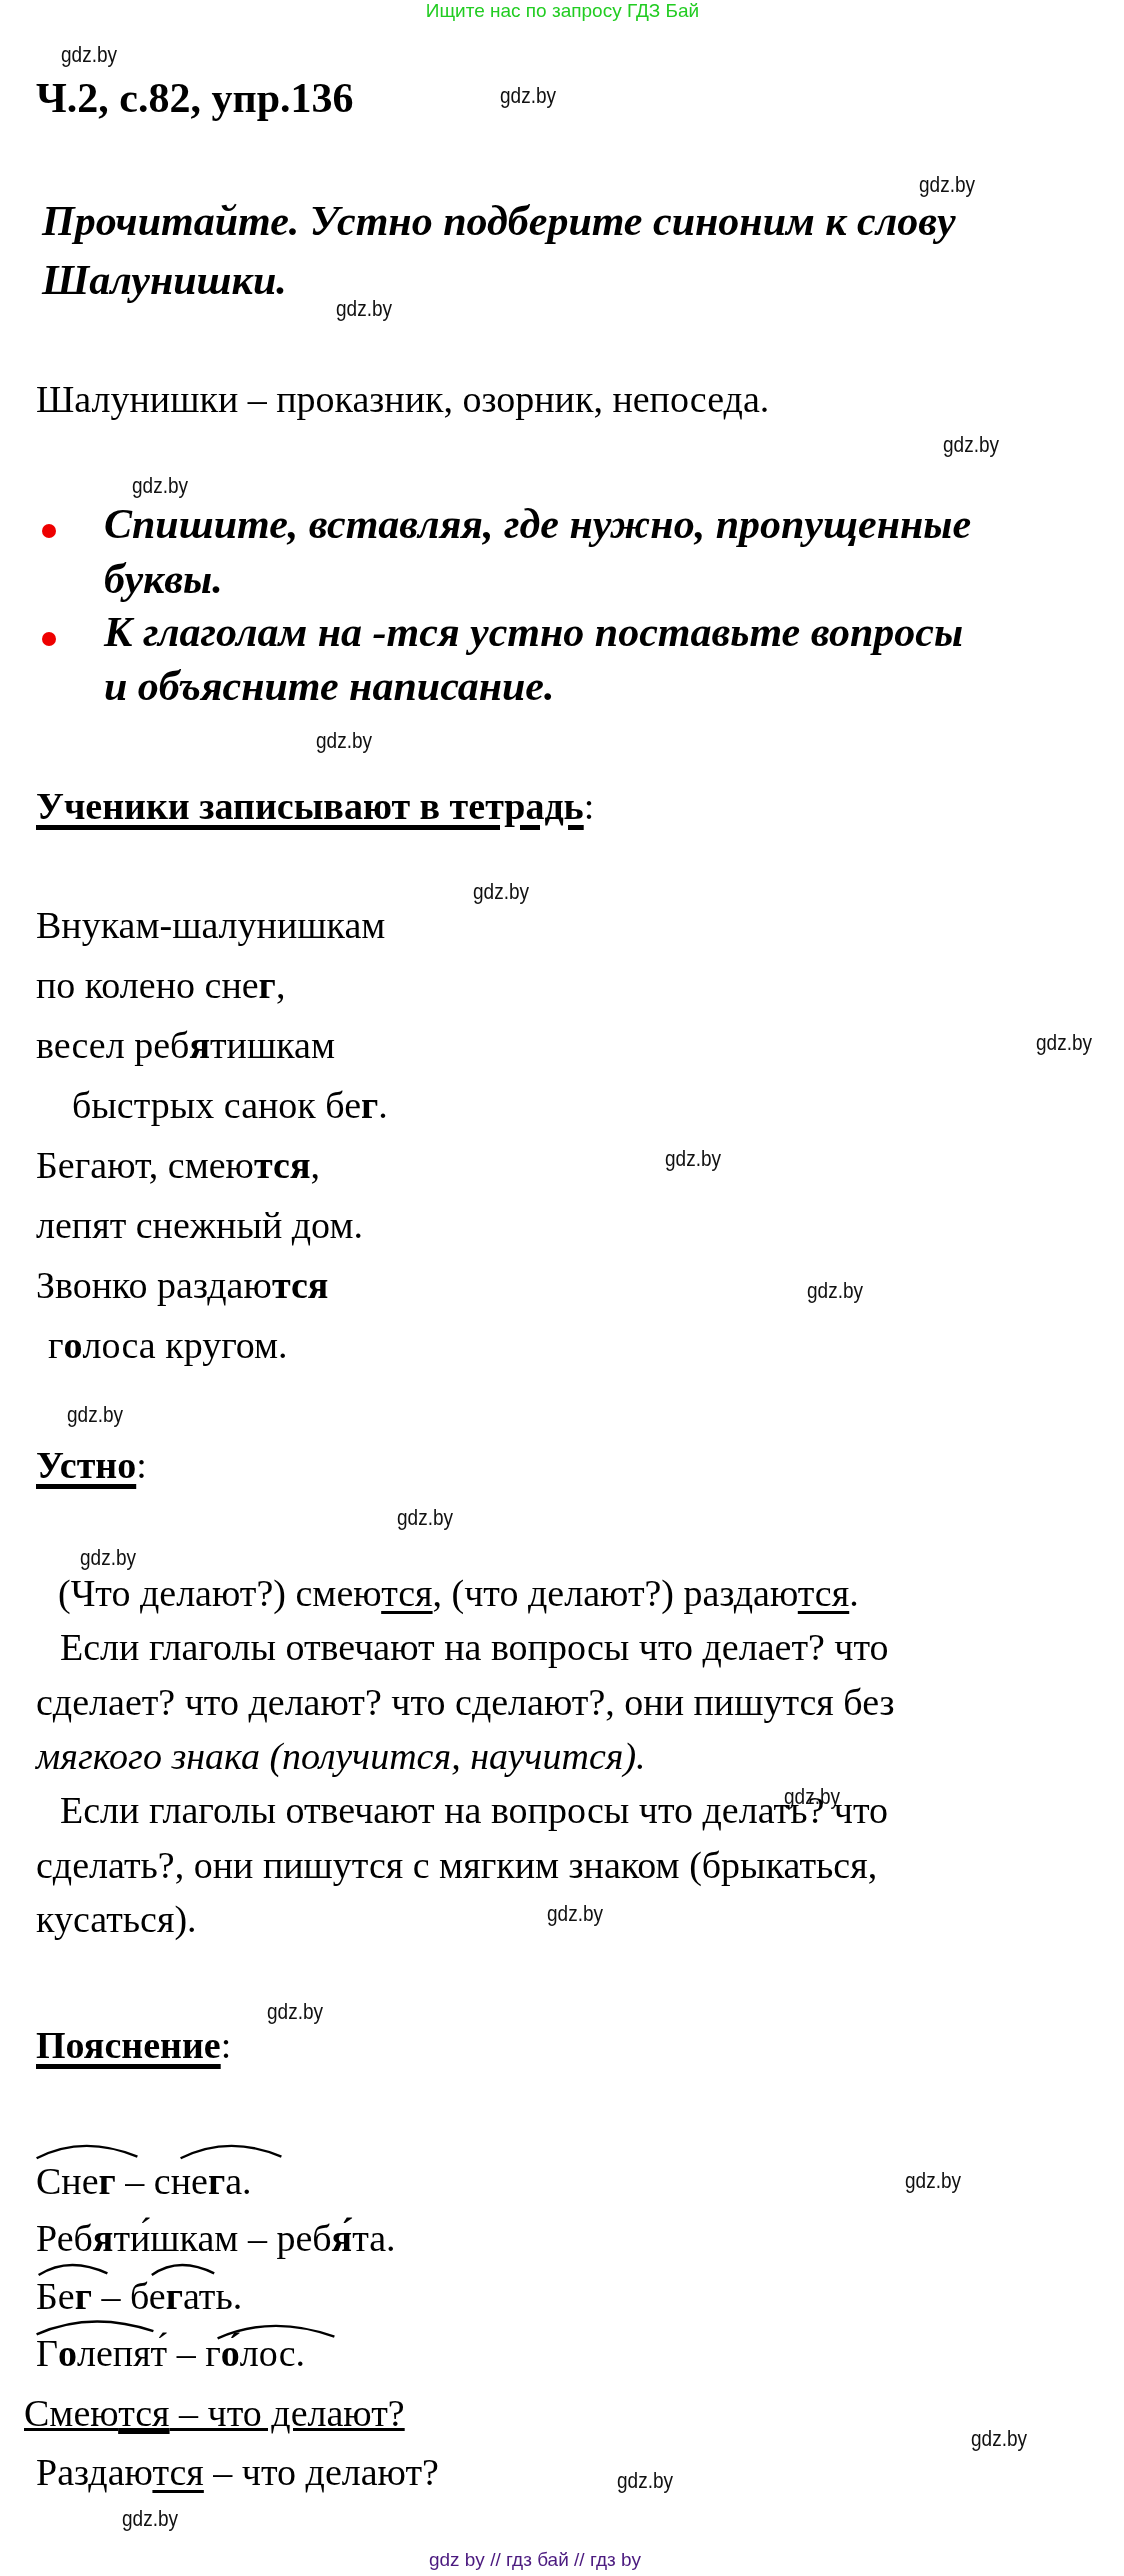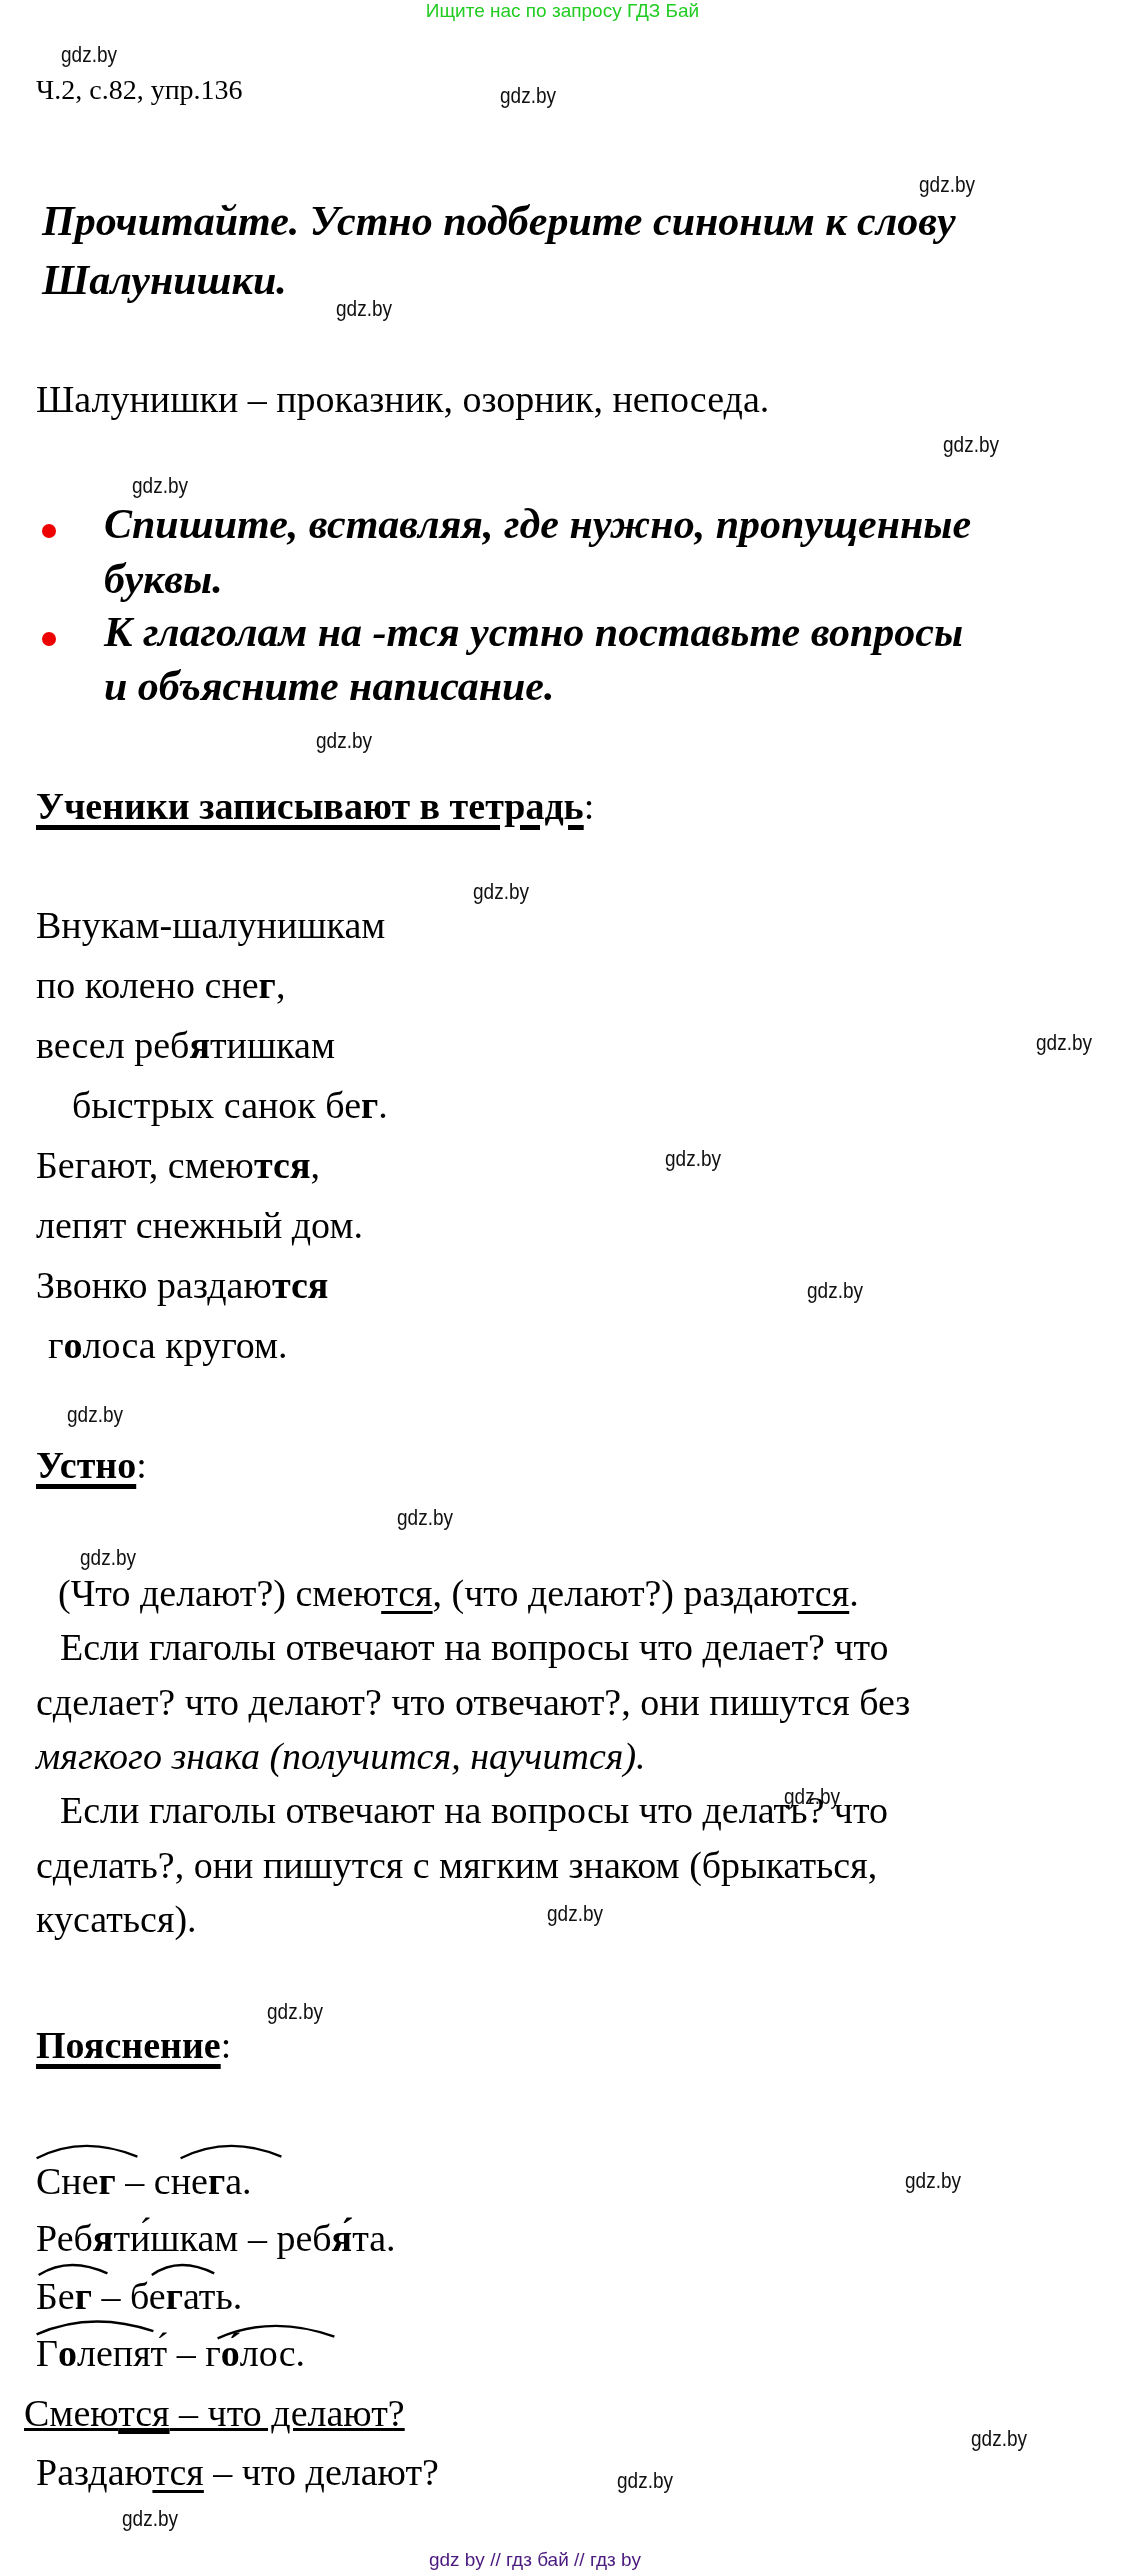--- a/index.html
+++ b/index.html
@@ -5,21 +5,21 @@
   html, body { margin: 0; padding: 0; background: #ffffff; }
   body { width: 1125px; height: 2576px; position: relative; overflow: hidden;
          font-family: "Liberation Serif", "DejaVu Serif", serif; color: #000; }
   .abs { position: absolute; white-space: nowrap; }
   .wm { position: absolute; font-family: "Liberation Sans", "DejaVu Sans", sans-serif;
         font-size: 22.4px; color: #111; transform: scaleX(0.85); transform-origin: left top; }
   .top-banner { position: absolute; top: 0; left: 0; width: 1125px; text-align: center;
         font-family: "Liberation Sans", "DejaVu Sans", sans-serif; font-size: 19px; color: #22cc22; }
   .bottom-banner { position: absolute; top: 2549px; left: 0; width: 1070px; text-align: center;
         font-family: "Liberation Sans", "DejaVu Sans", sans-serif; font-size: 19px; color: #4b1a7f; }
-  .title { font-size: 28px; font-weight: normal; }
+  .title { font-size: 42px; font-weight: bold; }
   .task { font-size: 42px; font-weight: bold; font-style: italic; margin-left: 6px; }
   .txt { font-size: 38px; }
   .hdr { font-size: 38px; font-weight: bold; }
   .hdr u { text-decoration-thickness: 4.8px; text-underline-offset: 6.4px; }
   .bullet { position: absolute; width: 14.4px; height: 14.4px; border-radius: 50%; background: #ee0000; }
   .ul { text-decoration: underline; text-decoration-thickness: 3.2px; text-underline-offset: 4.8px; }
   b { font-weight: bold; }
   .arc { position: absolute; }
 </style>
 </head>
@@ -72,21 +72,21 @@
 <div class="abs txt" style="left:36px;top:1143px;"><span>Бегают, смею</span><b>тся</b><span>,</span></div>
 <div class="abs txt" style="left:36px;top:1203px;"><span>лепят снежный дом.</span><b></b><span></span></div>
 <div class="abs txt" style="left:36px;top:1263px;"><span>Звонко раздаю</span><b>тся</b><span></span></div>
 <div class="abs txt" style="left:48px;top:1323px;"><span>г</span><b>о</b><span>лоса кругом.</span></div>
 
 <div class="abs hdr" style="left:36px;top:1443px;"><u>Устно</u><span style="font-weight:normal">:</span></div>
 
 <div class="abs txt" style="left:58px;top:1571px;"><span>(Что делают?) смею</span><span class="ul">тся</span><span>, (что делают?) раздаю</span><span class="ul">тся</span><span>.</span></div>
 
 <div class="abs txt" style="left:60px;top:1625px;">Если глаголы отвечают на вопросы что делает? что</div>
-<div class="abs txt" style="left:36px;top:1680px;">сделает? что делают? что отвечают?, они пишутся без</div>
+<div class="abs txt" style="left:36px;top:1680px;">сделает? что делают? что сделают?, они пишутся без</div>
 <div class="abs txt" style="left:36px;top:1734px;font-style:italic;">мягкого знака (получится, научится).</div>
 <div class="abs txt" style="left:60px;top:1788px;">Если глаголы отвечают на вопросы что делать? что</div>
 <div class="abs txt" style="left:36px;top:1843px;">сделать?, они пишутся с мягким знаком (брыкаться,</div>
 <div class="abs txt" style="left:36px;top:1897px;">кусаться).</div>
 
 <div class="abs hdr" style="left:36px;top:2023px;"><u>Пояснение</u><span style="font-weight:normal">:</span></div>
 
 <svg class="arc" style="left:35px;top:2139px;" width="104" height="21" viewBox="0 0 130 26">
     <path d="M2 24 Q60 -6 128 22" stroke="#000" stroke-width="3" fill="none"></path>
   </svg>

